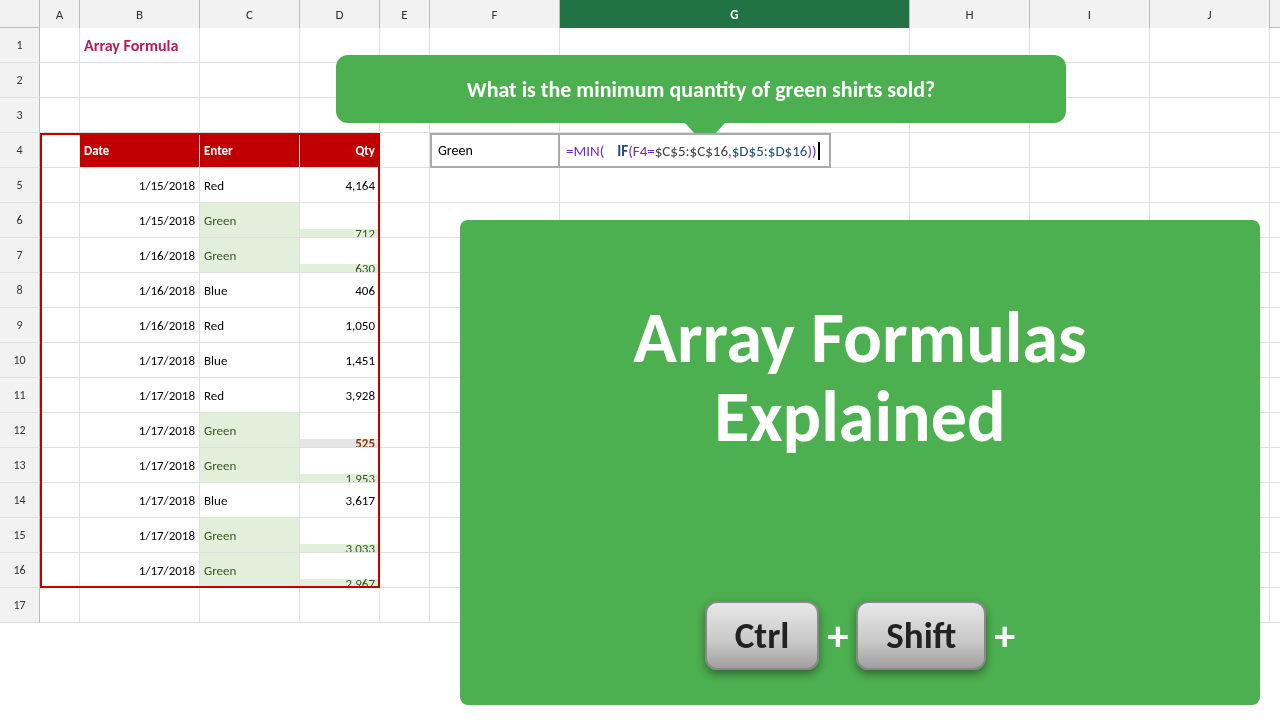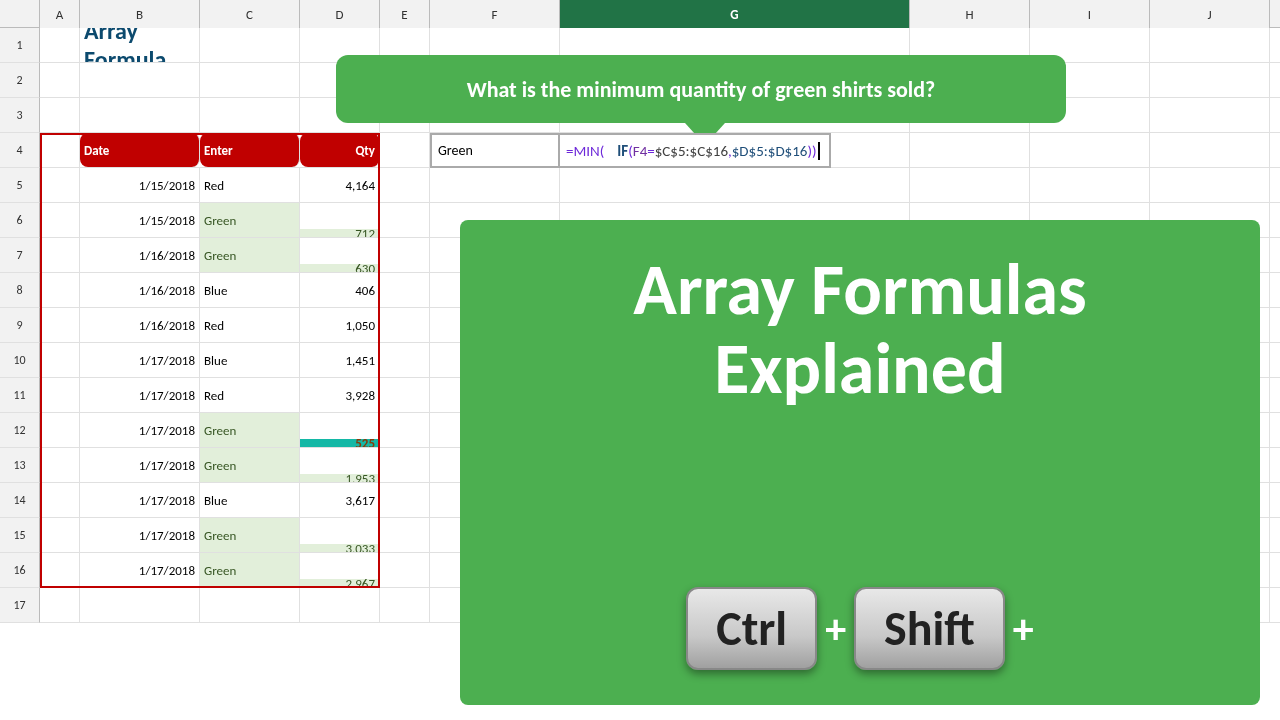--- a/index.html
+++ b/index.html
@@ -110,39 +110,38 @@
     .c-H { width: 120px; }
     .c-I { width: 120px; }
     .c-J { width: 120px; }
 
     
     .header-cell {
       background: #c00000;
       color: #fff;
       font-weight: bold;
       font-size: 13px;
-      border-radius: 8px;
     }
 
     
     .date-cell { justify-content: flex-end; }
     .qty-cell { justify-content: flex-end; }
 
     
     .green-row .c-C { background: #e2efda; color: #375623; }
     .green-row .c-D { background: #e2efda; color: #375623; margin-top: 26px; }
 
     
-    .min-highlight .c-D { background: #14b8a6; color: #843c0c; font-weight: bold; }
+    .min-highlight .c-D { background: #e5e5e5; color: #843c0c; font-weight: bold; }
 
     
     .title-text {
       font-weight: bold;
-      font-size: 24px;
-      color: #0c4a6e;
+      font-size: 16px;
+      color: #be185d;
     }
 
     
     .table-border {
       position: absolute;
       top: calc(28px + 3*35px);
       left: 40px;
       width: calc(40px + 120px + 100px + 80px);
       height: calc(13*35px);
       border: 2px solid #c00000;
@@ -229,32 +228,33 @@
       justify-content: space-between;
       padding: 30px 20px 35px;
     }
 
     .big-title {
       color: #fff;
       font-size: 72px;
       font-weight: bold;
       text-align: center;
       line-height: 1.1;
+      margin-top: 48px;
     }
 
     .keyboard-row {
       display: flex;
       align-items: center;
       gap: 8px;
     }
     .key-btn {
       background: linear-gradient(to bottom, #e8e8e8 0%, #c8c8c8 60%, #a0a0a0 100%);
       border: 2px solid #888;
       border-radius: 12px;
-      font-size: 48px;
+      font-size: 37px;
       font-weight: bold;
       color: #222;
       padding: 10px 28px;
       box-shadow: 0 4px 8px rgba(0,0,0,0.4);
     }
     .key-plus {
       color: #fff;
       font-size: 42px;
       font-weight: bold;
     }

